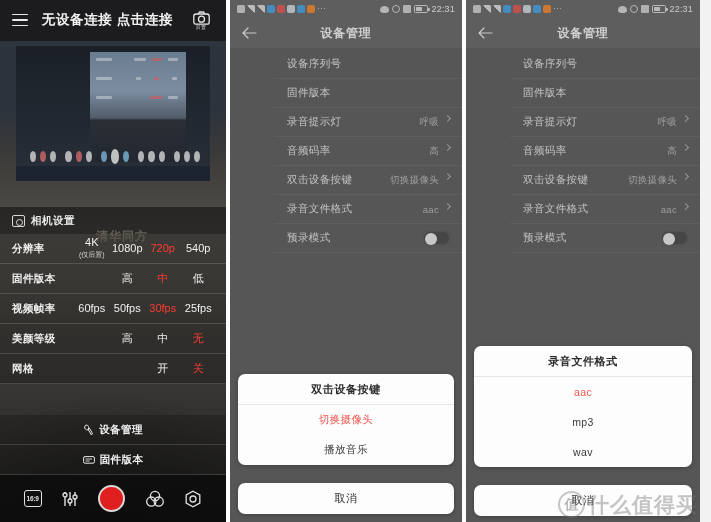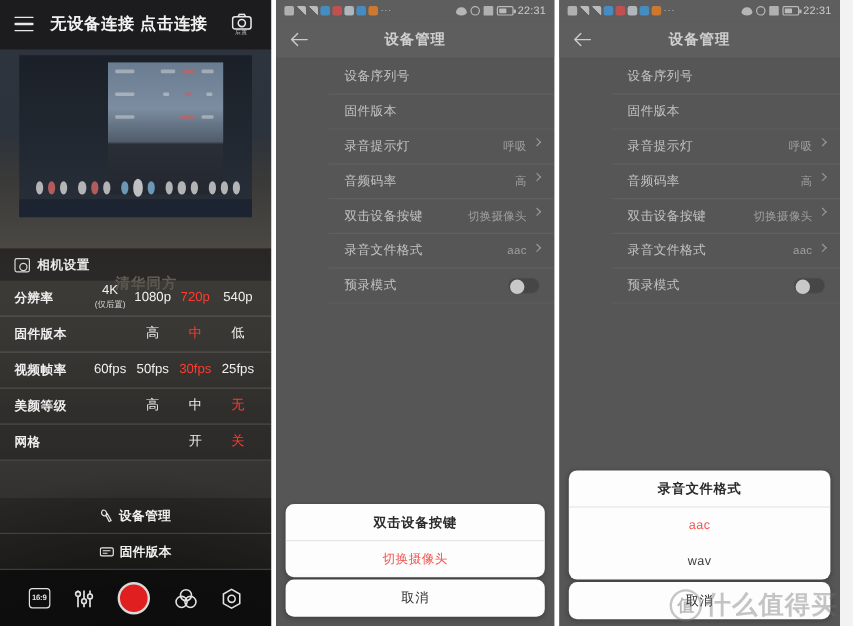--- a/index.html
+++ b/index.html
@@ -246,21 +246,21 @@
     height: 31px; display: flex; align-items: center; justify-content: center;
     font-size: 11px; font-weight: bold; color: #2b2b2b; letter-spacing: .6px;
     border-bottom: 1px solid #e6e6e6;
   }
   .dlg-item {
     height: 30px; display: flex; align-items: center; justify-content: center;
     font-size: 10.5px; color: #3a3a3a; cursor: pointer; letter-spacing: .4px;
   }
   .dlg-item.sel { color: #f1554f; }
   .dlg-cancel {
-    margin-top: 2px; background: #fdfdfd; border-radius: 7px;
+    margin-top: 18px; background: #fdfdfd; border-radius: 7px;
     height: 31px; display: flex; align-items: center; justify-content: center;
     font-size: 11px; color: #2f2f2f; cursor: pointer; letter-spacing: .6px;
     box-shadow: 0 1px 4px rgba(0,0,0,.25);
   }
 
   
   .watermark {
     position: absolute; right: 2px; bottom: 4px; z-index: 9;
     display: flex; align-items: center; gap: 3px;
     pointer-events: none;
@@ -526,20 +526,21 @@
         </div>
       </div>
 
     <div class="scrim"></div>
 
     <div class="dlg-wrap" style="bottom:8px;">
       <div class="dlg-card">
         <div class="dlg-title">双击设备按键</div>
         <div id="mid-dlg-items">
             <div class="dlg-item sel">切换摄像头</div>
+            <div class="dlg-item">播放音乐</div>
           </div>
       </div>
       <div class="dlg-cancel">取消</div>
     </div>
   </div>
 
   <div class="gap"></div>
 
   <div class="panel panel-right">
 
@@ -618,20 +619,21 @@
         </div>
       </div>
 
     <div class="scrim"></div>
 
     <div class="dlg-wrap" style="bottom:6px;">
       <div class="dlg-card">
         <div class="dlg-title">录音文件格式</div>
         <div id="right-dlg-items">
             <div class="dlg-item sel">aac</div>
+            <div class="dlg-item">mp3</div>
             <div class="dlg-item">wav</div>
           </div>
       </div>
       <div class="dlg-cancel">取消</div>
     </div>
 
     <div class="watermark">
       <span class="wm-circ">值</span>
       <span class="wm-text">什么值得买</span>
     </div>

